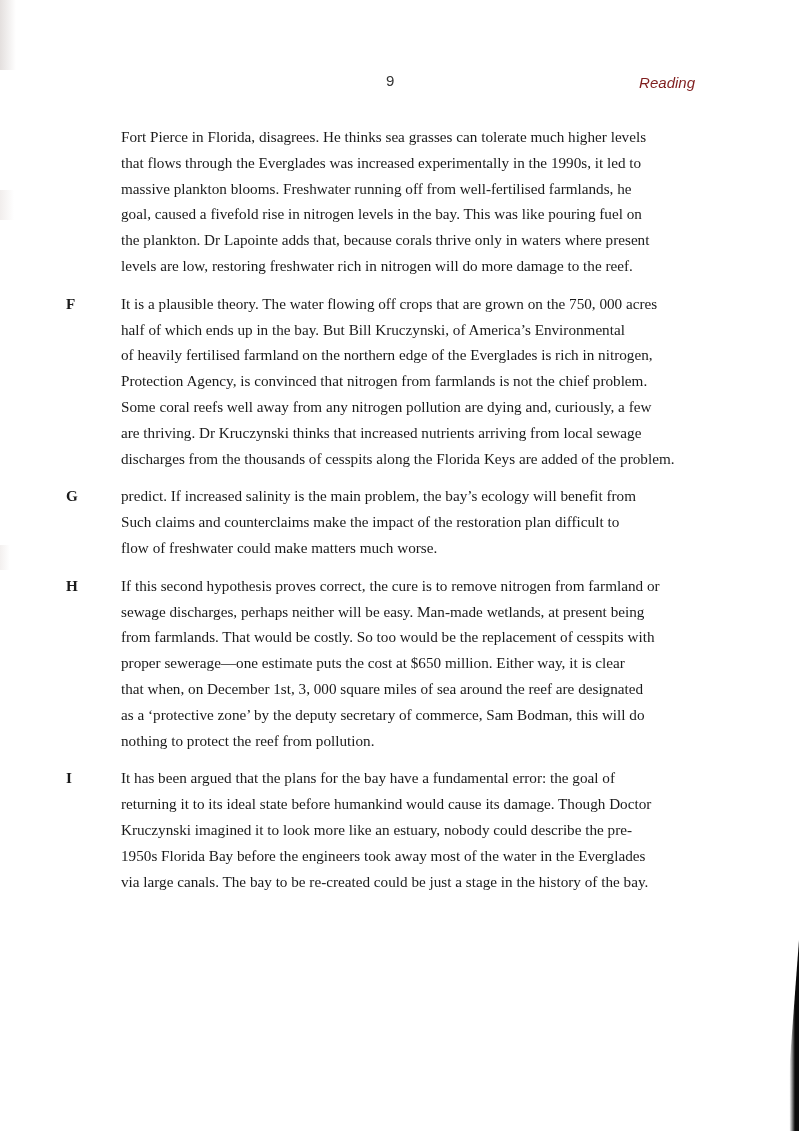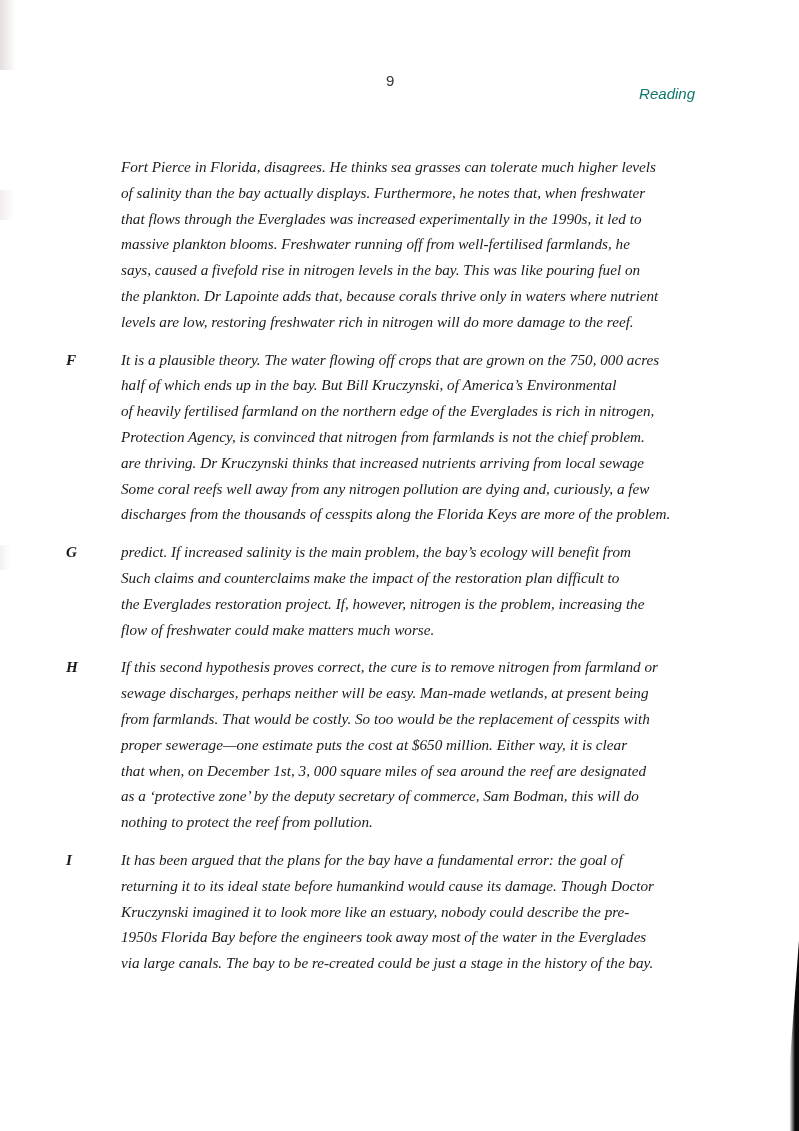--- a/index.html
+++ b/index.html
@@ -62,32 +62,31 @@
       position: absolute;
       left: 386px;
       top: 0;
       font-family: "Liberation Sans", "DejaVu Sans", sans-serif;
       font-size: 15px;
       color: #333;
     }
     .running-head {
       position: absolute;
       right: 104px;
-      top: 13px;
+      top: 2px;
       font-family: "Liberation Sans", "DejaVu Sans", sans-serif;
       font-style: italic;
       font-size: 15px;
-      color: #0f766e;
+      color: #7f1d1d;
     }
     .content {
       position: absolute;
       left: 66px;
-      top: 154px;
+      top: 124px;
       width: 640px;
-      font-style: italic;
     }
     .para {
       position: relative;
       padding-left: 55px;
       font-size: 15.2px;
       line-height: 25.8px;
       margin: 0 0 12px 0;
       text-align: left;
     }
     .para .line {
@@ -117,44 +116,42 @@
 
 <div class="header">
   <span class="page-number">9</span>
   <span class="running-head">Reading</span>
 </div>
 
 <div class="content">
 
   <div class="para" id="para-e">
     <span class="line">Fort Pierce in Florida, disagrees. He thinks sea grasses can tolerate much higher levels</span>
-    <span class="line">of salinity than the bay actually displays. Furthermore, he notes that, when freshwater</span>
     <span class="line">that flows through the Everglades was increased experimentally in the 1990s, it led to</span>
     <span class="line">massive plankton blooms. Freshwater running off from well-fertilised farmlands, he</span>
-    <span class="line">says, caused a fivefold rise in nitrogen levels in the bay. This was like pouring fuel on</span>
-    <span class="line">the plankton. Dr Lapointe adds that, because corals thrive only in waters where nutrient</span>
+    <span class="line">goal, caused a fivefold rise in nitrogen levels in the bay. This was like pouring fuel on</span>
+    <span class="line">the plankton. Dr Lapointe adds that, because corals thrive only in waters where present</span>
     <span class="line">levels are low, restoring freshwater rich in nitrogen will do more damage to the reef.</span>
   </div>
 
   <div class="para" id="para-f">
     <span class="para-letter">F</span>
     <span class="line">It is a plausible theory. The water flowing off crops that are grown on the 750, 000 acres</span>
     <span class="line">half of which ends up in the bay. But Bill Kruczynski, of America’s Environmental</span>
     <span class="line">of heavily fertilised farmland on the northern edge of the Everglades is rich in nitrogen,</span>
     <span class="line">Protection Agency, is convinced that nitrogen from farmlands is not the chief problem.</span>
+    <span class="line">Some coral reefs well away from any nitrogen pollution are dying and, curiously, a few</span>
     <span class="line">are thriving. Dr Kruczynski thinks that increased nutrients arriving from local sewage</span>
-    <span class="line">Some coral reefs well away from any nitrogen pollution are dying and, curiously, a few</span>
-    <span class="line">discharges from the thousands of cesspits along the Florida Keys are more of the problem.</span>
+    <span class="line">discharges from the thousands of cesspits along the Florida Keys are added of the problem.</span>
   </div>
 
   <div class="para" id="para-g">
     <span class="para-letter">G</span>
     <span class="line">predict. If increased salinity is the main problem, the bay’s ecology will benefit from</span>
     <span class="line">Such claims and counterclaims make the impact of the restoration plan difficult to</span>
-    <span class="line">the Everglades restoration project. If, however, nitrogen is the problem, increasing the</span>
     <span class="line">flow of freshwater could make matters much worse.</span>
   </div>
 
   <div class="para" id="para-h">
     <span class="para-letter">H</span>
     <span class="line">If this second hypothesis proves correct, the cure is to remove nitrogen from farmland or</span>
     <span class="line">sewage discharges, perhaps neither will be easy. Man-made wetlands, at present being</span>
     <span class="line">from farmlands. That would be costly. So too would be the replacement of cesspits with</span>
     <span class="line">proper sewerage—one estimate puts the cost at $650 million. Either way, it is clear</span>
     <span class="line">that when, on December 1st, 3, 000 square miles of sea around the reef are designated</span>

